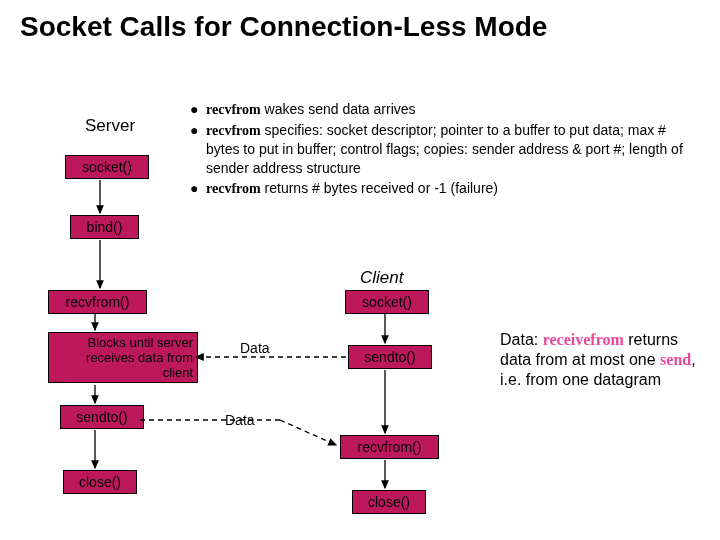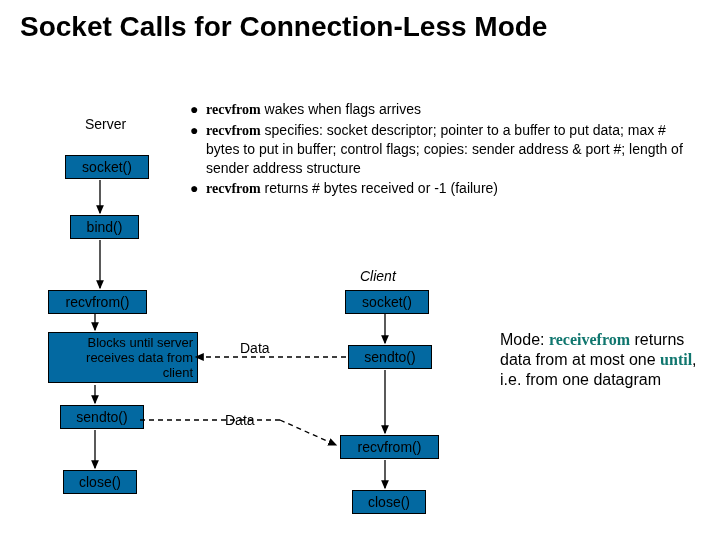--- a/index.html
+++ b/index.html
@@ -35,33 +35,33 @@
     width: 16px;
     flex-shrink: 0;
     font-size: 14px;
     line-height: 1.3;
   }
   .bullets .txt {
     flex: 1;
     line-height: 1.3;
   }
   code, .mono { font-family: Liberation Serif, serif; font-weight: bold; }
-  .magenta { color: #0f766e; }
+  .magenta { color: #ec4899; }
 
   .box {
     position: absolute;
     border: 1px solid #000;
-    background: #0369a1;
+    background: #be185d;
     text-align: center;
     padding: 3px 6px;
     font-size: 14px;
   }
   .label {
     position: absolute;
-    font-size: 14px;
+    font-size: 17px;
   }
   .note {
     position: absolute;
     left: 500px;
     top: 330px;
     width: 200px;
     font-size: 16px;
     line-height: 1.25;
   }
   svg.arrows {
@@ -73,21 +73,21 @@
 </style>
 </head>
 <body>
 
 <div class="title">Socket Calls for Connection-Less Mode</div>
 
 <div class="bullets">
   <div class="row">
     <div class="dot">●</div>
     <div class="txt">
-      <span class="mono">recvfrom</span><span> wakes when flags arrives</span>
+      <span class="mono">recvfrom</span><span> wakes send data arrives</span>
     </div>
   </div>
   <div class="row">
     <div class="dot">●</div>
     <div class="txt">
       <span class="mono">recvfrom</span><span> specifies: socket descriptor; pointer to a buffer to put data; max # bytes to put in buffer; control flags; copies:  sender address &amp; port #; length of sender address structure</span>
     </div>
   </div>
   <div class="row">
     <div class="dot">●</div>
@@ -109,21 +109,21 @@
 
 <div class="box" style="left:345px; top:290px; width:70px;">socket()</div>
 <div class="box" style="left:348px; top:345px; width:70px;">sendto()</div>
 <div class="box" style="left:340px; top:435px; width:85px;">recvfrom()</div>
 <div class="box" style="left:352px; top:490px; width:60px;">close()</div>
 
 <div class="label" style="left:240px; top:340px; font-size:14px;">Data</div>
 <div class="label" style="left:225px; top:412px; font-size:14px;">Data</div>
 
 <div class="note">
-  <span>Mode: </span><span class="mono magenta">receivefrom</span><span> returns data from at most one </span><span class="mono magenta">until</span><span>, i.e. from one datagram</span>
+  <span>Data: </span><span class="mono magenta">receivefrom</span><span> returns data from at most one </span><span class="mono magenta">send</span><span>, i.e. from one datagram</span>
 </div>
 
 <svg class="arrows">
   <defs>
     <marker id="ah" markerWidth="8" markerHeight="8" refX="6" refY="3" orient="auto">
       <path d="M0,0 L7,3 L0,6 Z" fill="#000"></path>
     </marker>
   </defs>
 
   <line x1="100" y1="180" x2="100" y2="213" stroke="#000" stroke-width="1.3" marker-end="url(#ah)"></line>

